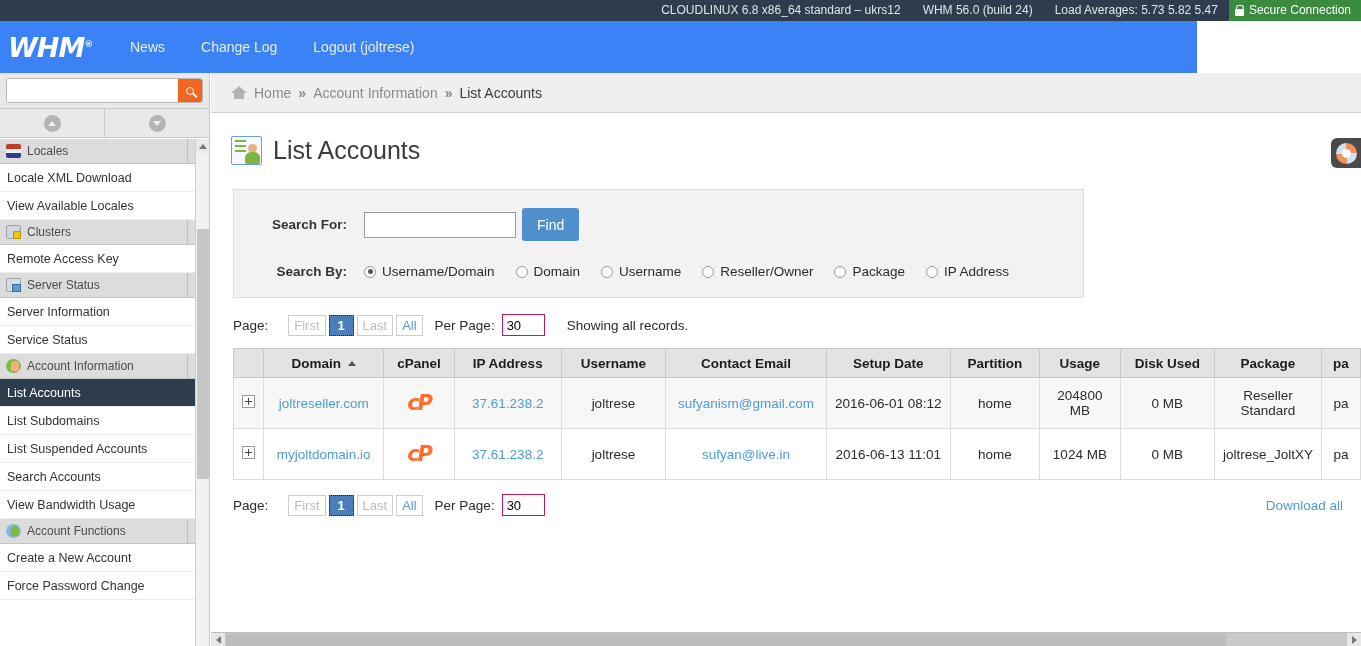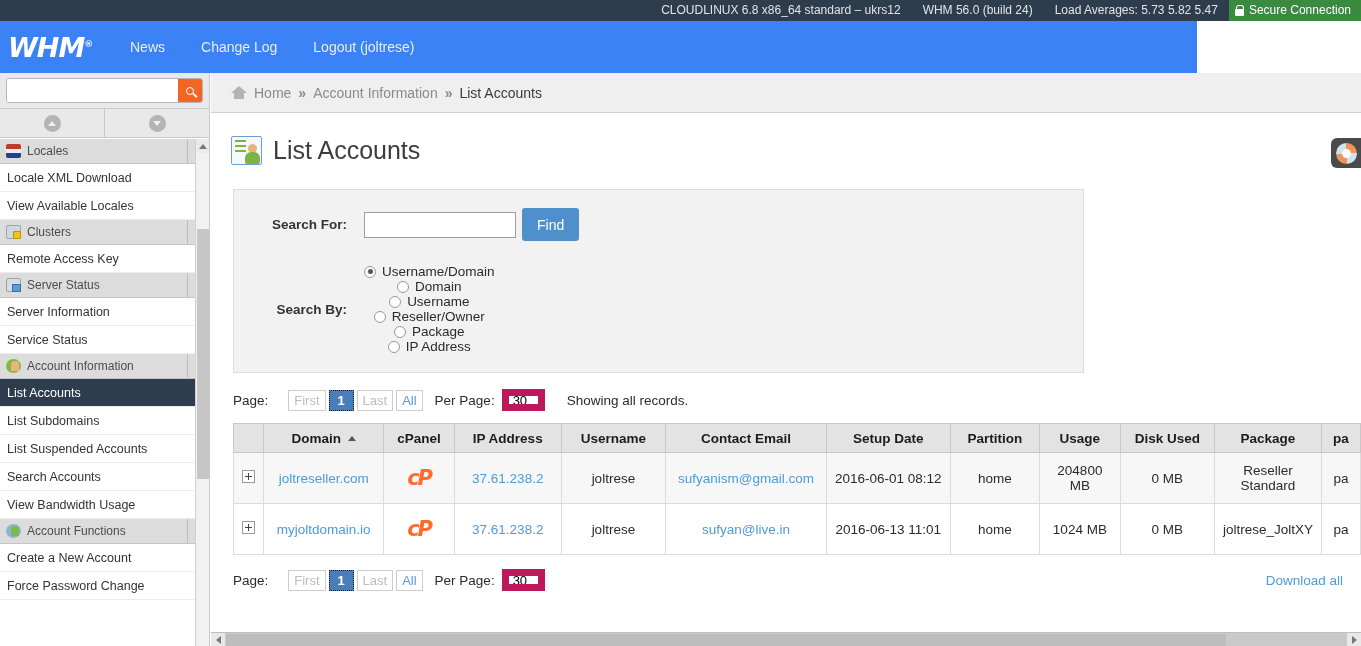--- a/index.html
+++ b/index.html
@@ -243,21 +243,21 @@
   .sp-input {
     width: 152px; height: 26px; border: 1px solid #9d9d9d; background: #fff;
     font-size: 13px; padding: 0 5px; outline: none;
     font-family: "Liberation Sans", sans-serif;
   }
   .find-btn {
     margin-left: 6px; height: 33px; padding: 0 15px; background: #4f8fcc;
     color: #fff; border: none; border-radius: 3px; font-size: 14px; cursor: pointer;
     font-family: "Liberation Sans", sans-serif;
   }
-  .radio-group { display: flex; align-items: center; flex-wrap: wrap; flex-direction: column; }
+  .radio-group { display: flex; align-items: center; flex-wrap: wrap; }
   .radio-item {
     display: flex; align-items: center; margin-right: 21px;
     font-size: 13.5px; color: #2b2b2b; cursor: pointer; white-space: nowrap;
   }
   .rdo {
     width: 12px; height: 12px; border-radius: 50%; border: 1px solid #999;
     background: #fff; margin-right: 6px; position: relative; flex: none;
   }
   .rdo.checked::after {
     content:""; position:absolute; left:2.5px; top:2.5px; width:5px; height:5px;
@@ -275,21 +275,21 @@
     border: 1px solid #cdcdcd; background: #fff; color: #5a9bd8;
     font-size: 13px; padding: 0 5px; margin-right: 3px; cursor: pointer;
     font-family: "Liberation Sans", sans-serif;
   }
   .pg-btn.disabled { color: #bdbdbd; cursor: default; }
   .pg-btn.current {
     background: #4a7ebb; color: #fff; border: 1px dotted #1f1f1f; font-weight: bold;
   }
   .perpage-lbl { margin: 0 7px 0 9px; }
   .perpage-input {
-    width: 43px; height: 22px; border: 7px solid #be185d; font-size: 13px;
+    width: 43px; height: 22px; border: 1px solid #be185d; font-size: 13px;
     padding: 0 4px; outline: none; font-family: "Liberation Sans", sans-serif;
   }
   .showing { margin-left: 22px; font-size: 13.5px; color: #2b2b2b; }
 
   
   .tablewrap { margin: 12px 0 0 22px; width: 1128px; overflow: hidden; }
   table.acct { border-collapse: collapse; table-layout: fixed; }
   table.acct th {
     background: #e3e3e3; border: 1px solid #c8c8c8; font-size: 13.5px;
     color: #1c1c1c; font-weight: bold; height: 29px; padding: 0 8px;

